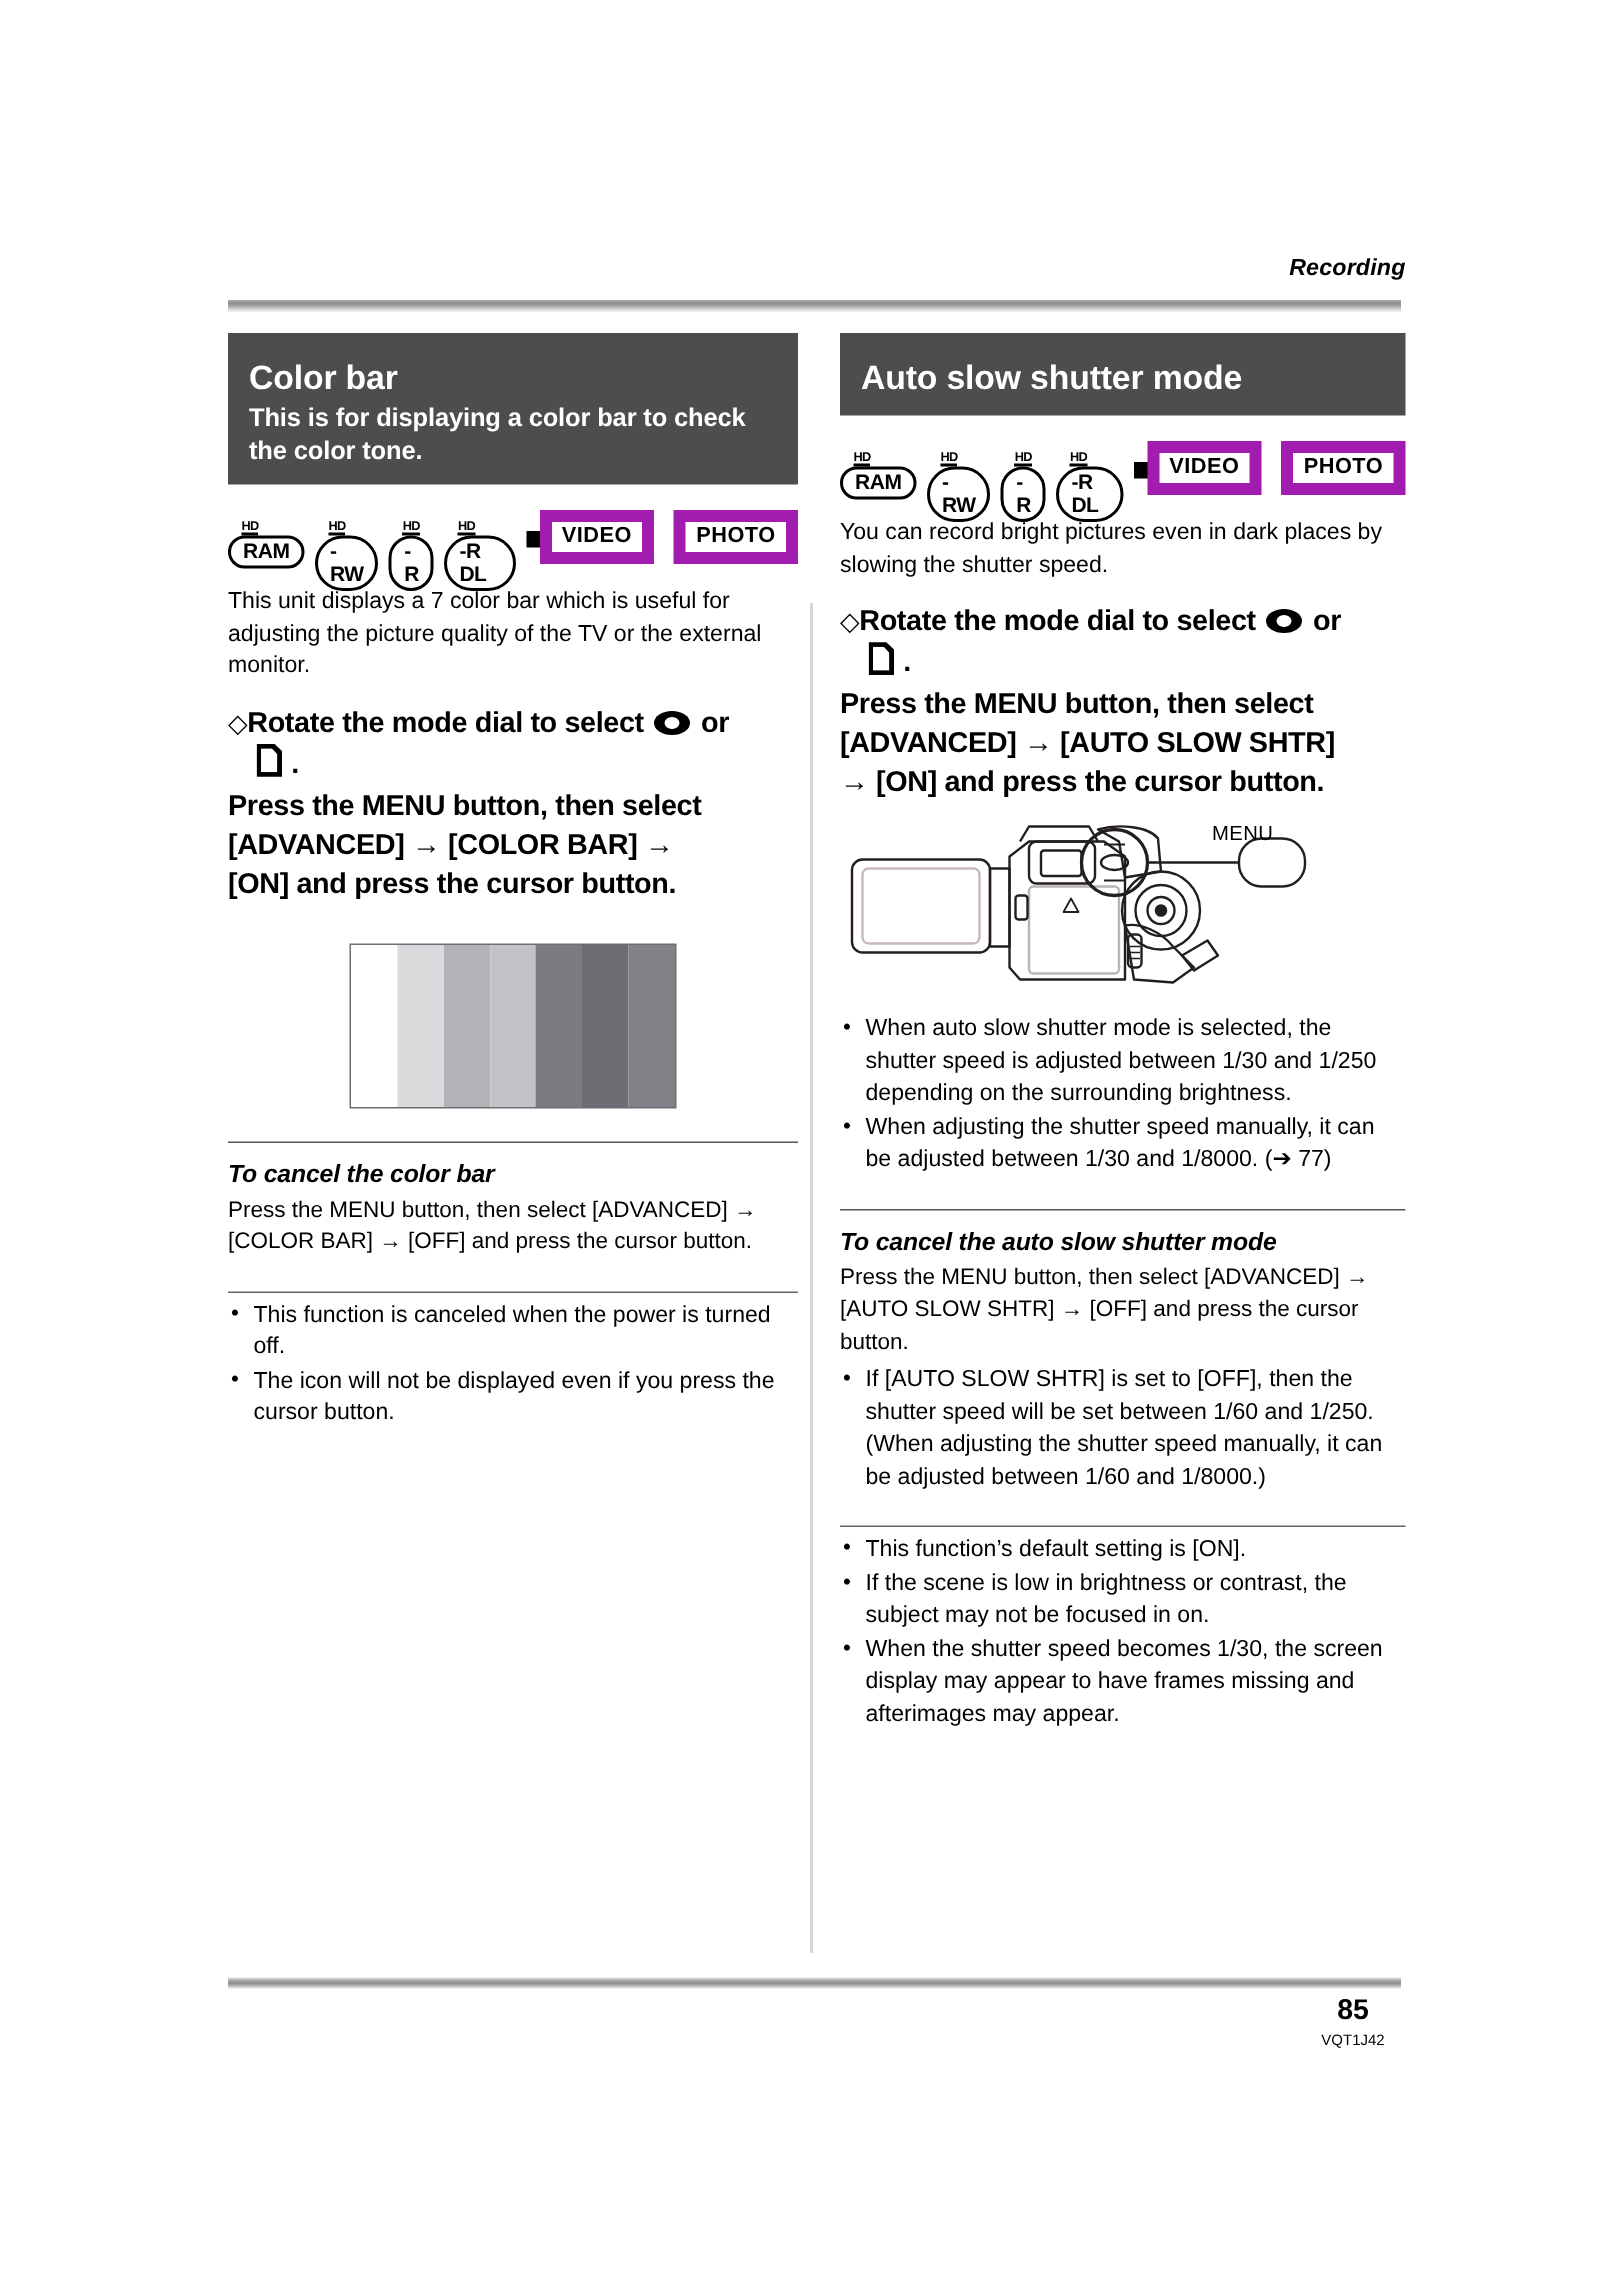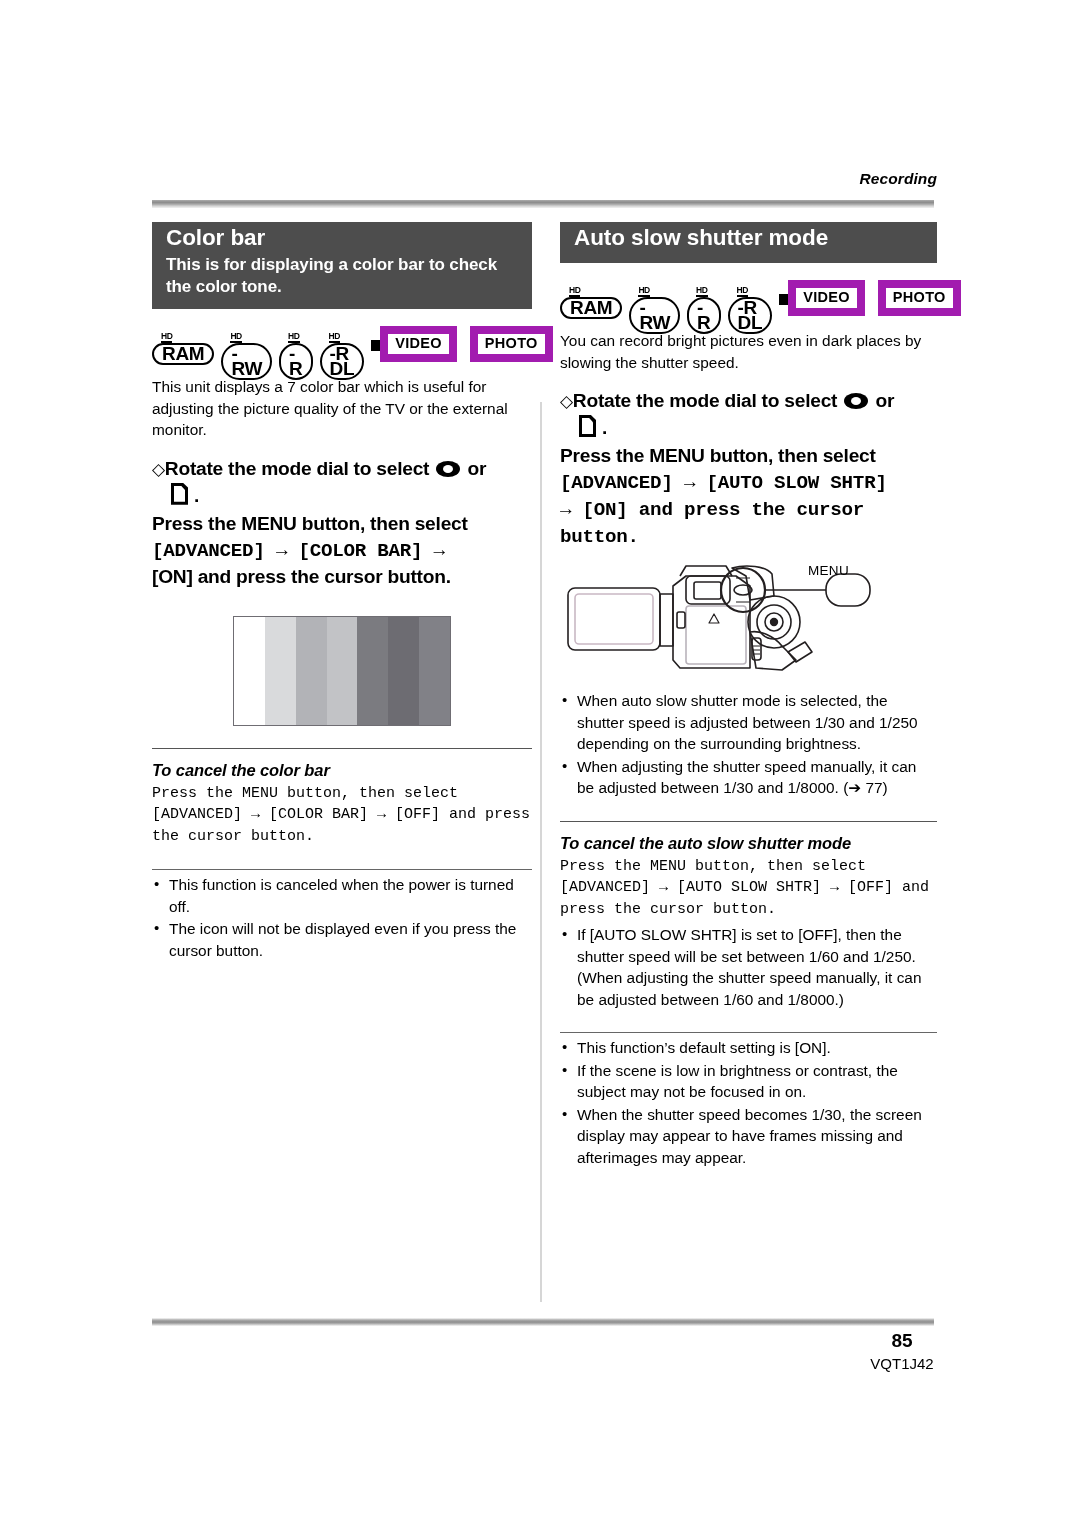--- a/index.html
+++ b/index.html
@@ -38,21 +38,21 @@
   .col-right { left: 560px;  width: 377px; }
 
   .col-divider {
     position: absolute; left: 540px; top: 402px;
     width: 2px; height: 900px; background: #d6d6d6;
   }
 
   
   .banner {
     background: #4d4d4d; color: #ffffff;
-    padding: 3px 12px 11px 14px;
+    padding: 17px 12px 11px 14px;
   }
   .banner h1 {
     font-size: 22.5px; font-weight: bold; line-height: 1.16;
     letter-spacing: -.1px;
   }
   .banner .sub {
     font-size: 17px; font-weight: bold; line-height: 1.3;
     margin-top: 3px; letter-spacing: -.1px;
   }
 
@@ -62,21 +62,21 @@
   .disc-icon .hd {
     position: absolute; left: 9px; top: 0;
     font-size: 8.5px; font-weight: bold; line-height: 8px;
     letter-spacing: -.4px; border-bottom: 2px solid #000;
     padding: 0 0 1px 0;
   }
   .disc-icon .pill {
     margin-top: 11px;
     border: 2px solid #000; border-radius: 999px;
     padding: 1px 8px 2px 8px;
-    font-size: 19px; font-weight: bold; line-height: 15px;
+    font-size: 14px; font-weight: bold; line-height: 15px;
     letter-spacing: -.3px;
   }
   .flag-icon { display: flex; align-items: flex-end; }
   .flag-icon .tab { width: 10px; height: 11px; background: #000; margin-bottom: 11px; }
   .flag-icon .box, .plain-icon .box {
     border: 8px solid #a21caf;
     padding: 2px 7px 3px 7px;
     font-size: 14.5px; font-weight: bold; line-height: 15px;
     letter-spacing: .3px;
   }
@@ -160,23 +160,23 @@
       #b2b2b2 72%, #e0e0e0 90%, #f7f7f7 100%);
   }
   .page-num {
     position: absolute; right: 143px; top: 1330px;
     text-align: center; width: 70px;
     font-size: 19px; font-weight: bold;
   }
   .doc-code {
     position: absolute; right: 138px; top: 1355px;
     text-align: center; width: 80px;
-    font-size: 15px;
-  }
-  .arrow { font-family: Liberation Mono, monospace; }
+    font-size: 10px;
+  }
+  .arrow { font-family: Liberation Sans, sans-serif; }
 </style>
 </head>
 <body>
 
 <div class="page">
 
   <div class="header-label">Recording</div>
   <div class="top-rule"></div>
 
   <div class="col-divider"></div>

